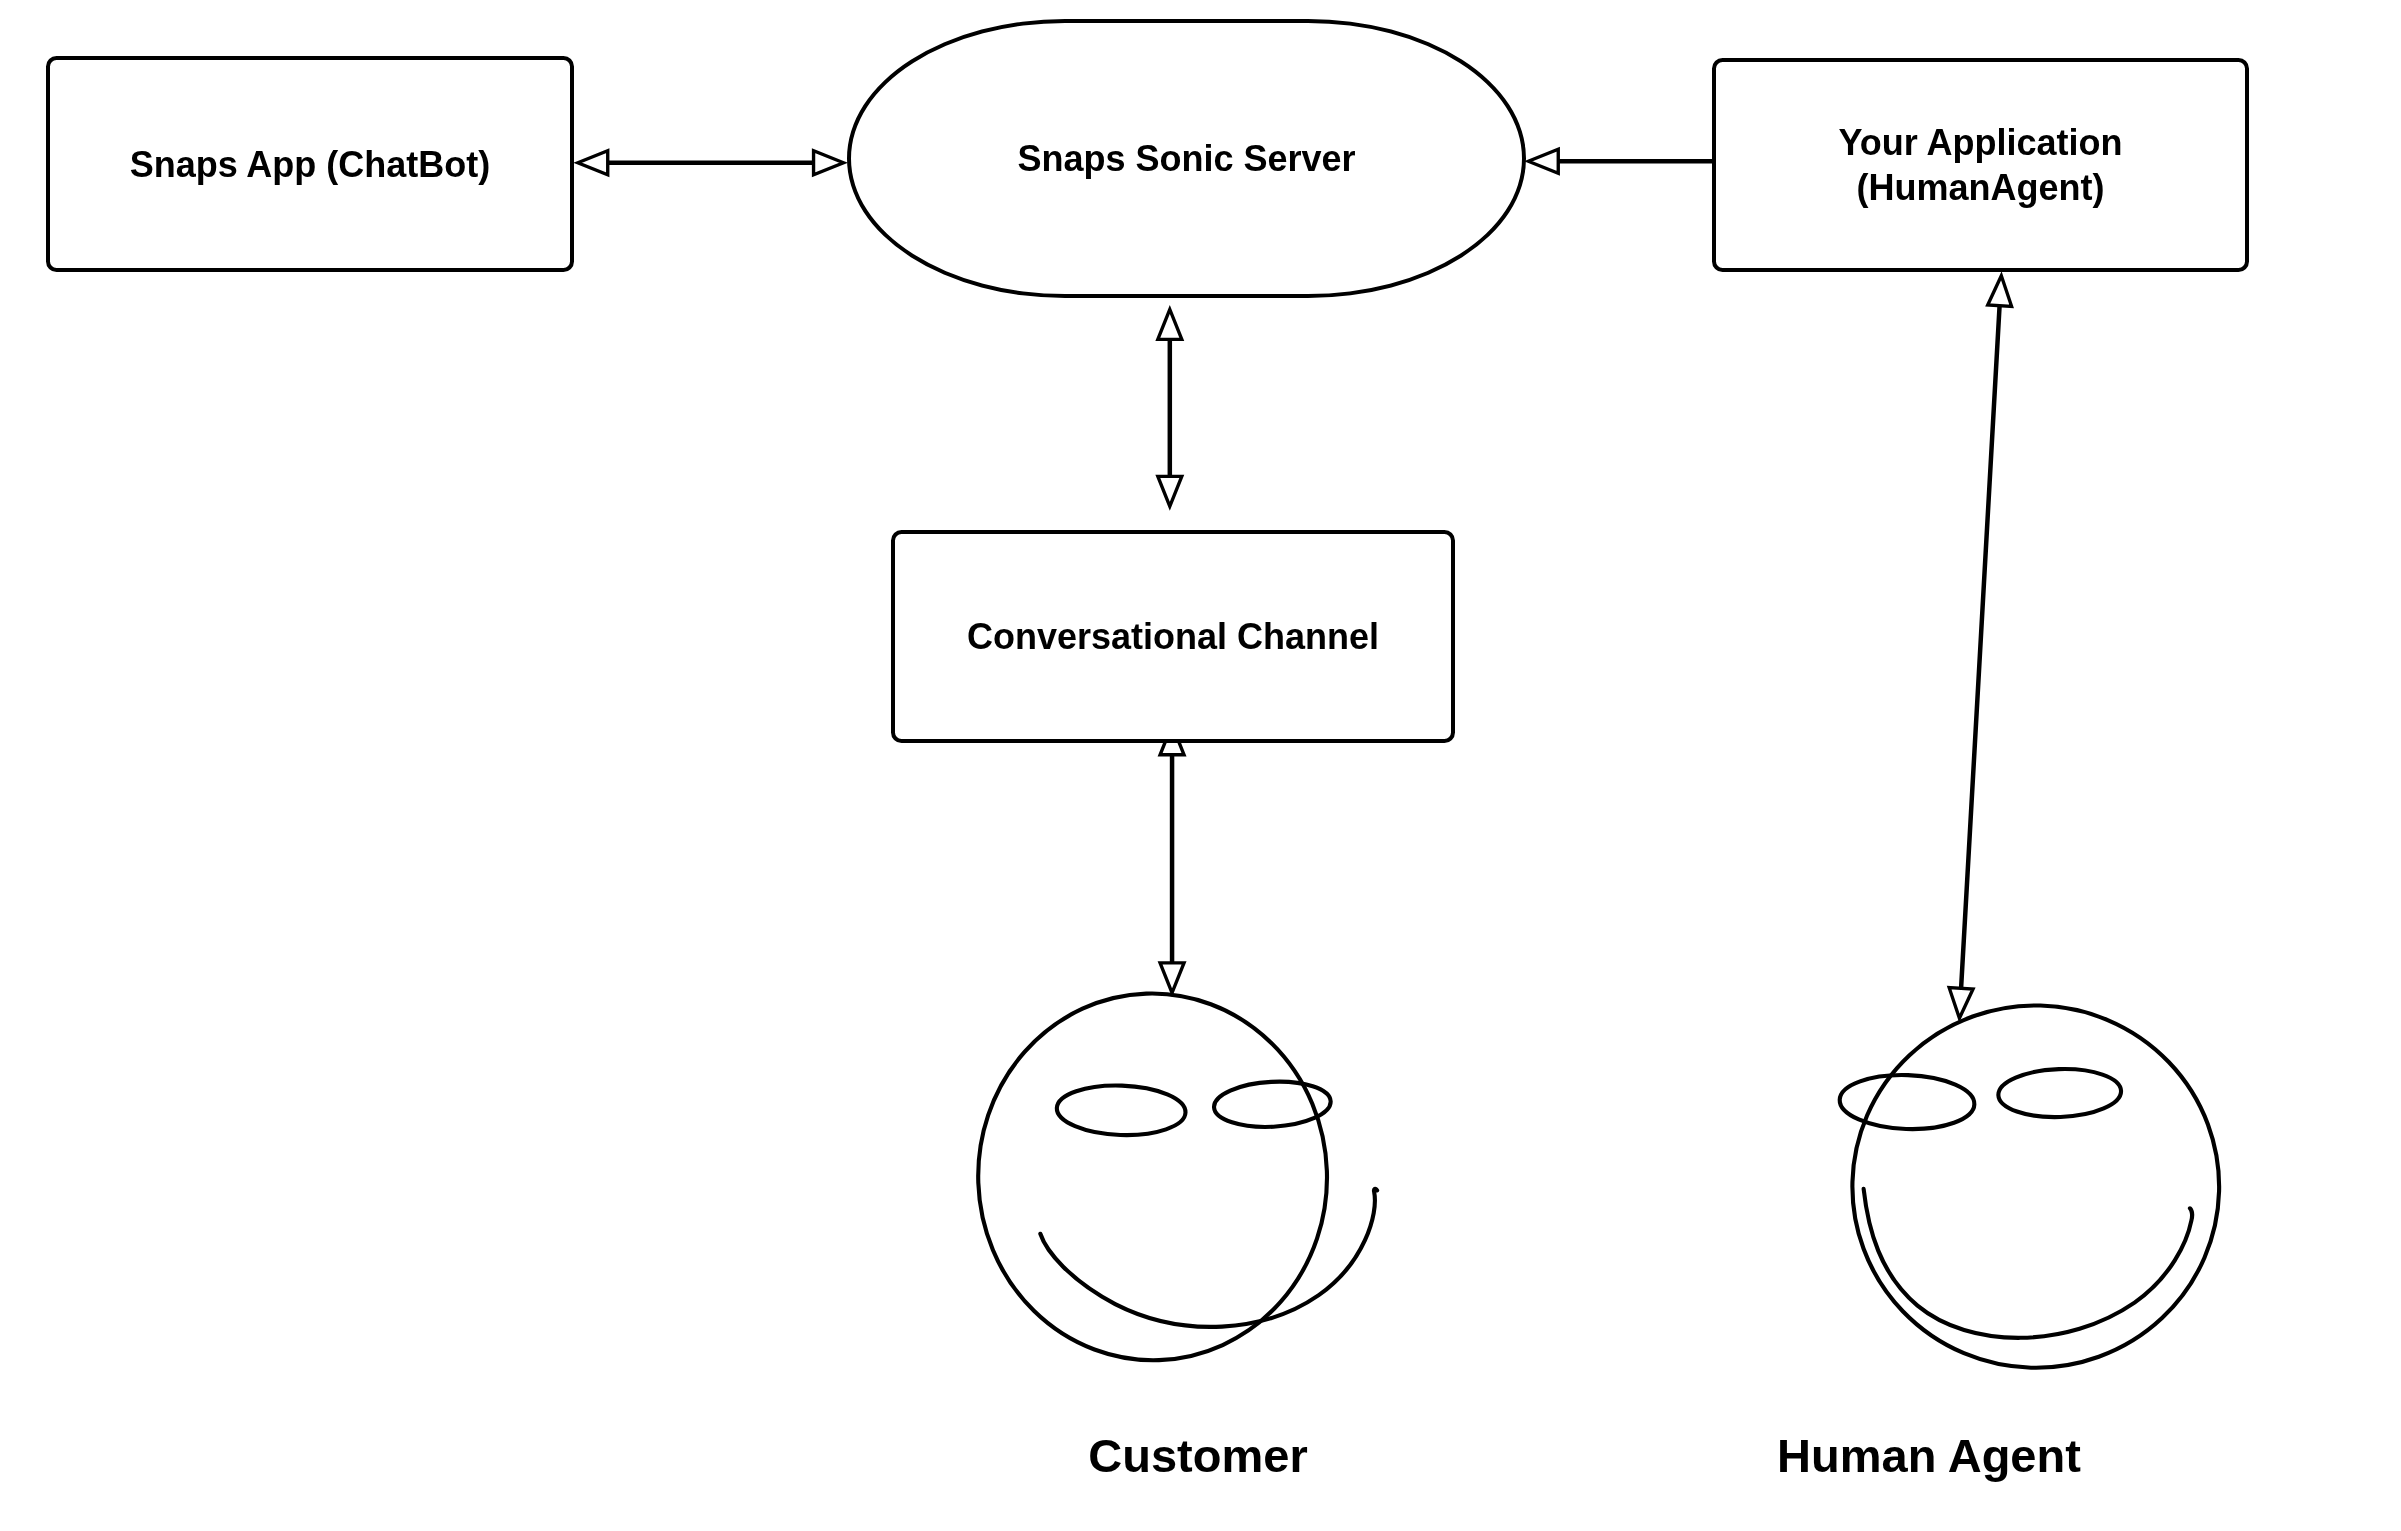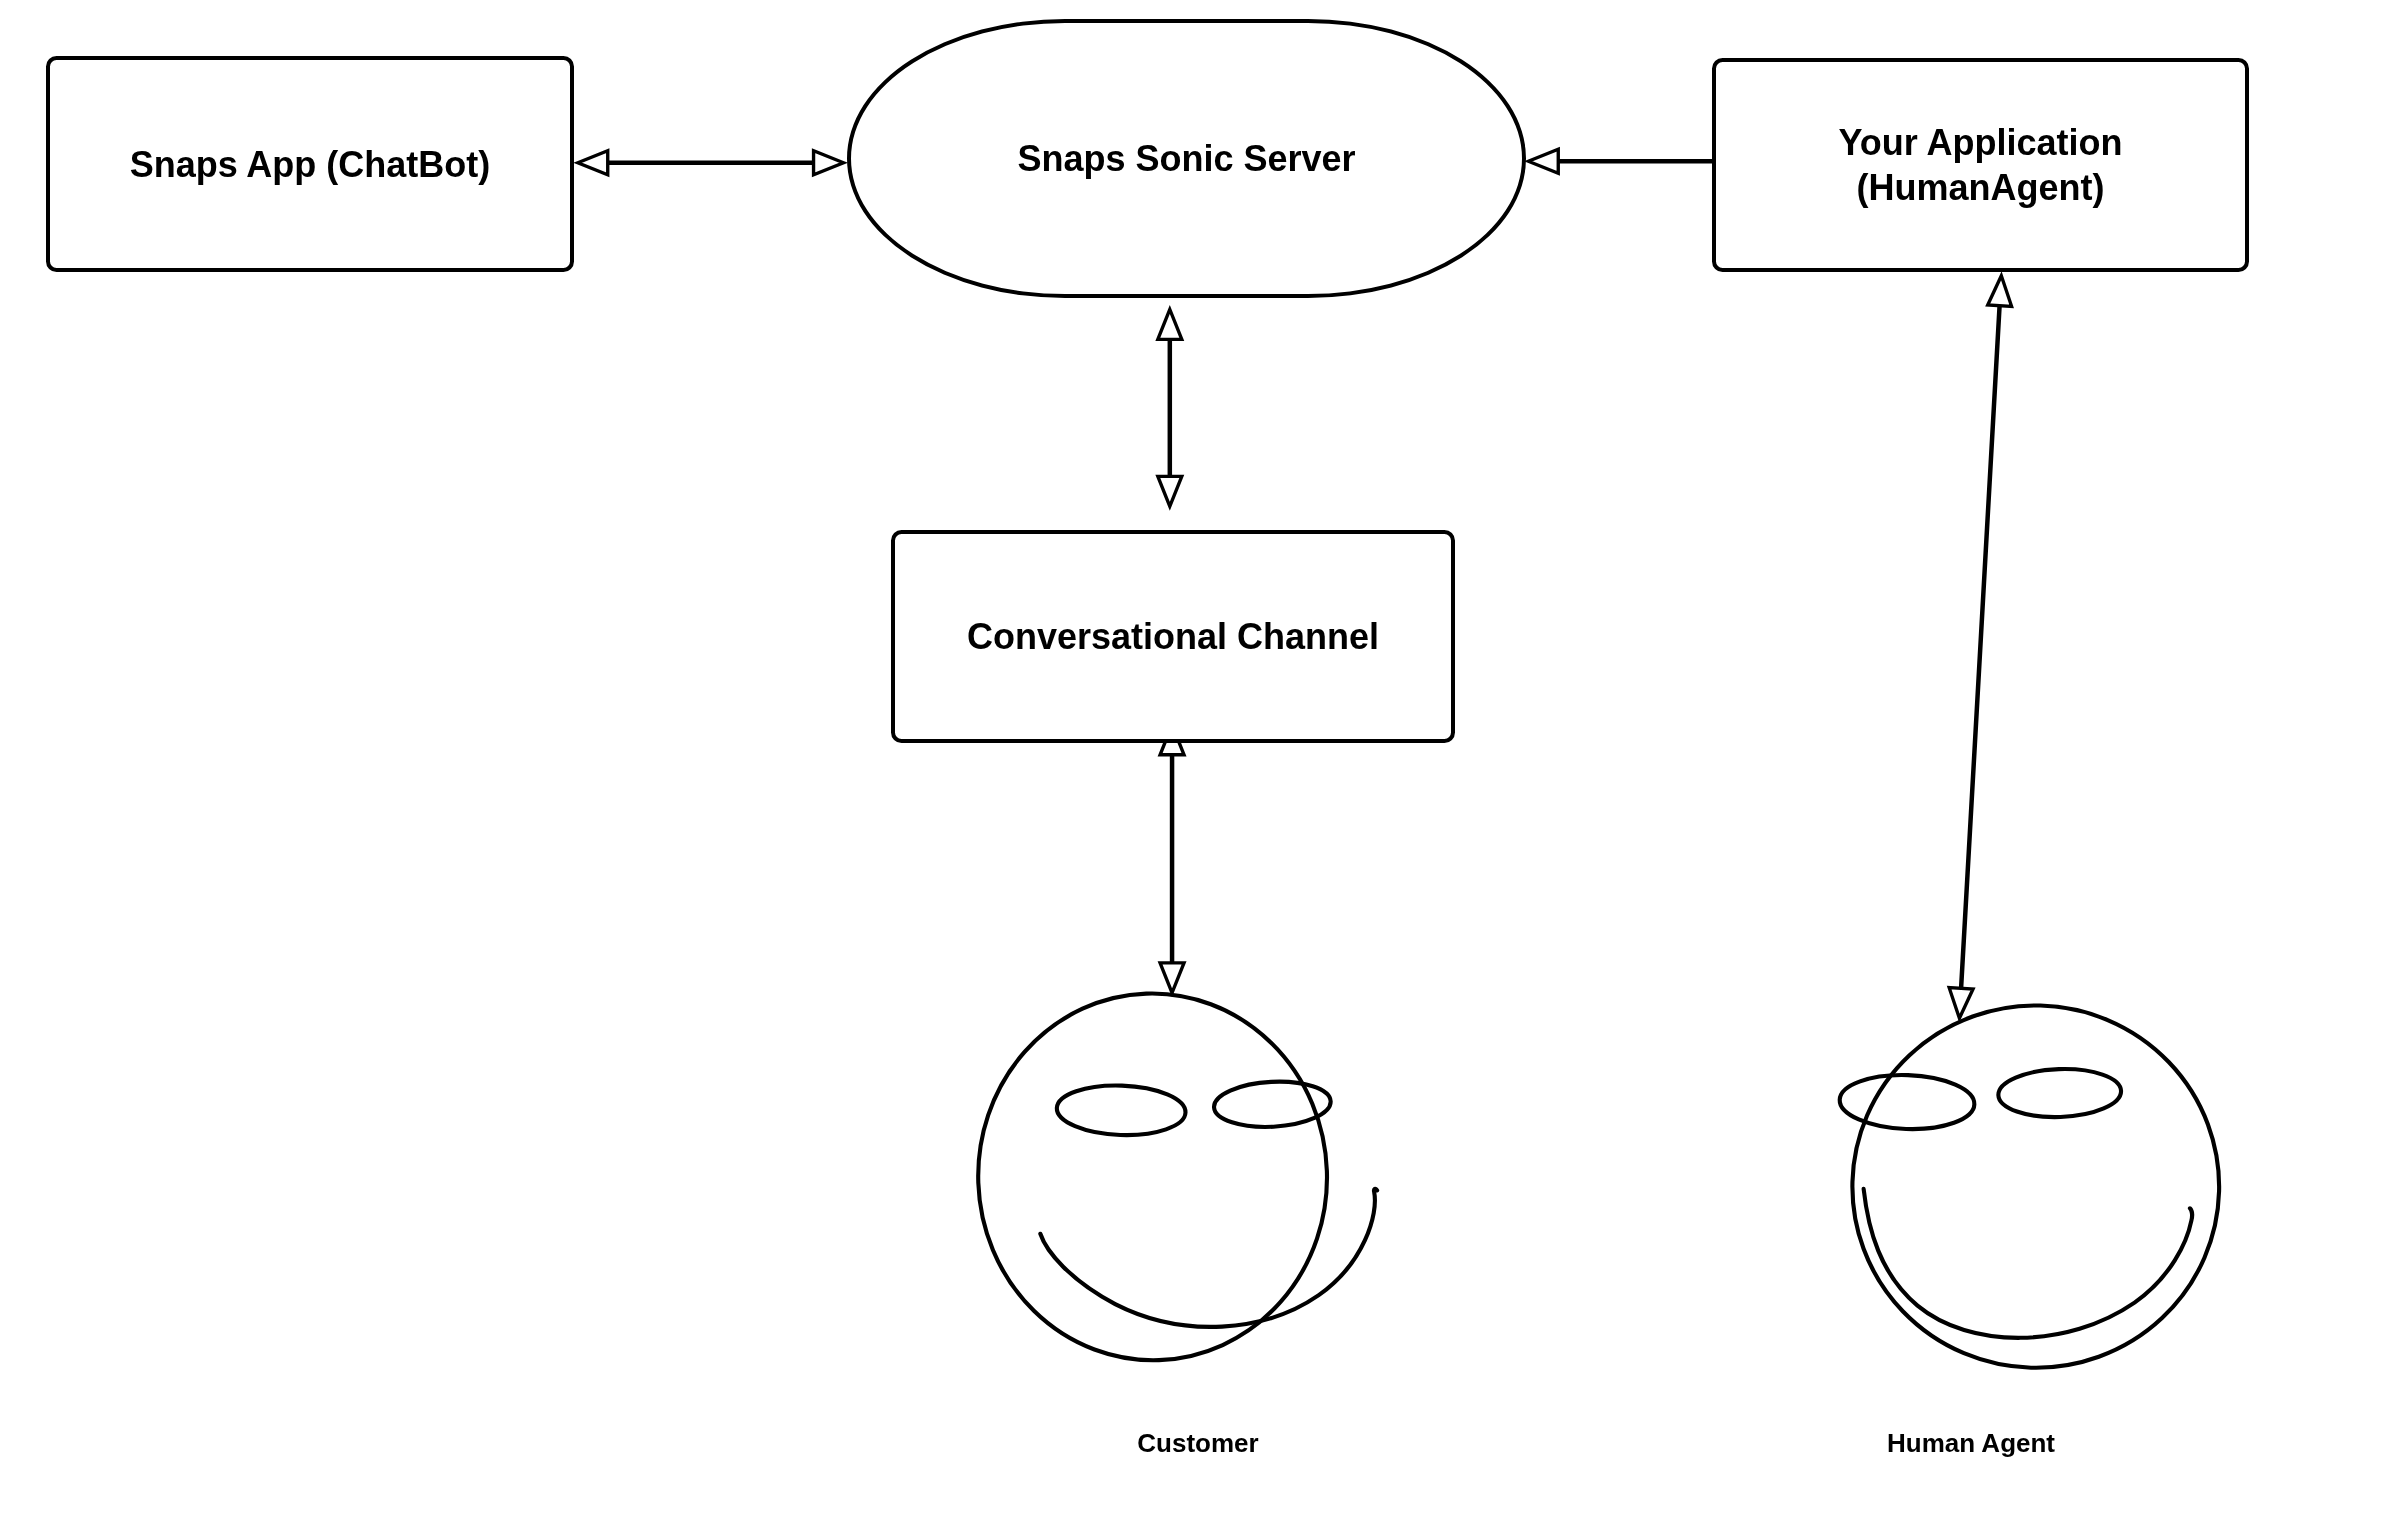--- a/index.html
+++ b/index.html
@@ -35,25 +35,25 @@
   #node-snaps-app        { left: 46px;   top: 56px;  width: 528px; height: 216px; }
   #node-sonic-server     { left: 847px; top: 18.7px;  width: 679px; height: 279px; }
   #node-your-application { left: 1712px; top: 58px;  width: 537px; height: 214px; }
   #node-conversational   { left: 891px; top: 509px; width: 564px; height: 213px; margin-top: 21px; }
   .face-label {
     position: absolute;
     top: 1428px;
     transform: translateX(-50%);
     color: #000000;
     font-weight: bold;
-    font-size: 26px;
+    font-size: 47px;
     white-space: nowrap;
   }
   #label-customer    { left: 1198px; }
-  #label-human-agent { left: 1971px; }
+  #label-human-agent { left: 1929px; }
   svg.overlay {
     position: absolute;
     left: 0;
     top: 0;
     width: 2401px;
     height: 1532px;
     pointer-events: none;
   }
   .stroke {
     fill: none;

